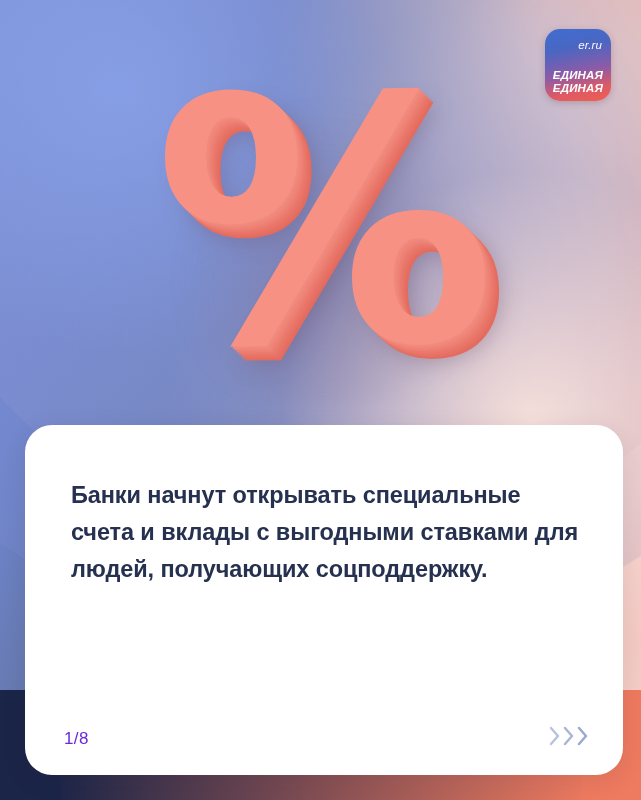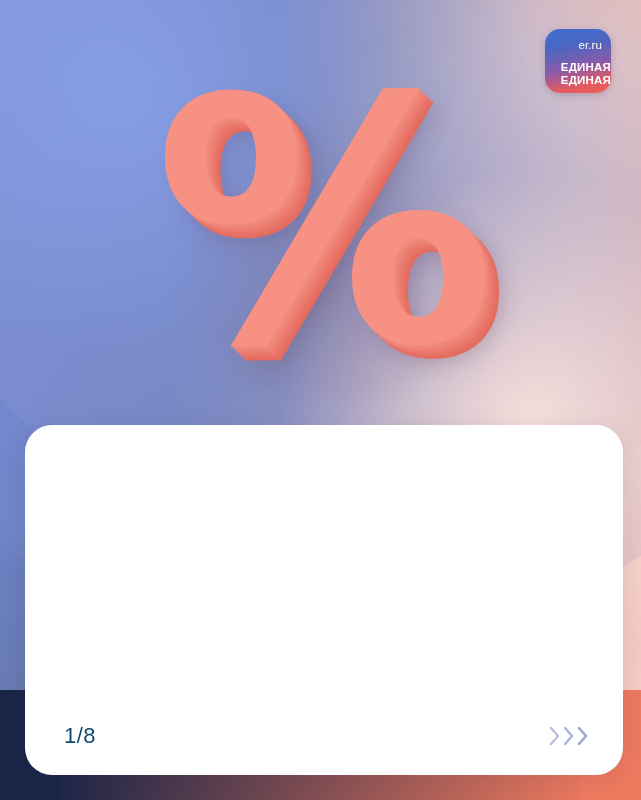--- a/index.html
+++ b/index.html
@@ -64,41 +64,42 @@
     border-radius: 50%;
     background: radial-gradient(circle, rgba(255,232,222,0.85) 0%, rgba(255,232,222,0.0) 68%);
   }
 
   
   .logo {
     position: absolute;
     left: 545px;
     top: 29px;
     width: 66px;
-    height: 64px;
+    height: 72px;
     border-radius: 15px;
     background: linear-gradient(168deg, #3f6ed0 0%, #4a66c2 28%, #8b5ba8 58%, #e05a63 82%, #ef5f50 100%);
     box-shadow: 0 2px 7px rgba(60,40,60,0.22);
     overflow: hidden;
+    font-style: italic;
   }
   .logo-url {
     position: absolute;
     right: 9px;
     top: 10px;
     color: #ffffff;
     font-size: 11.5px;
     letter-spacing: 0.1px;
     font-weight: 400;
     opacity: 0.97;
   }
   .logo-name {
     position: absolute;
     left: 0; right: 0;
     bottom: 7px;
-    text-align: right;
+    text-align: center;
     color: #ffffff;
     font-size: 11.5px;
     font-weight: 700;
     line-height: 12.5px;
     letter-spacing: 0.2px;
   }
   .logo-name span { display: block; }
 
   
   .percent-wrap {
@@ -162,22 +163,22 @@
     color: #26304f;
     font-size: 23.5px;
     font-weight: 700;
     line-height: 37px;
     letter-spacing: -0.1px;
   }
   .page-counter {
     position: absolute;
     left: 39px;
     bottom: 26px;
-    color: #0c4a6e;
-    font-size: 22px;
+    color: #6d28d9;
+    font-size: 17px;
     font-weight: 400;
     letter-spacing: 0.4px;
   }
   .chevrons {
     position: absolute;
     right: 34px;
     bottom: 28px;
     display: flex;
     align-items: center;
     gap: 2px;
@@ -229,20 +230,21 @@
 
   <div class="logo">
     <div class="logo-url">er.ru</div>
     <div class="logo-name">
       <span>ЕДИНАЯ</span>
       <span>ЕДИНАЯ</span>
     </div>
   </div>
 
   <div class="card">
+    <div class="card-text">Банки начнут открывать специальные счета и вклады с выгодными ставками для людей, получающих соцподдержку.</div>
 
     <div class="page-counter">1/8</div>
 
     <div class="chevrons">
       <svg width="12" height="22" viewBox="0 0 12 22">
         <path d="M2 3 L9 11 L2 19" fill="none" stroke="#b9c1de" stroke-width="2.4" stroke-linecap="round" stroke-linejoin="round"></path>
       </svg>
       <svg width="12" height="22" viewBox="0 0 12 22">
         <path d="M2 3 L9 11 L2 19" fill="none" stroke="#aab4d8" stroke-width="2.4" stroke-linecap="round" stroke-linejoin="round"></path>
       </svg>

